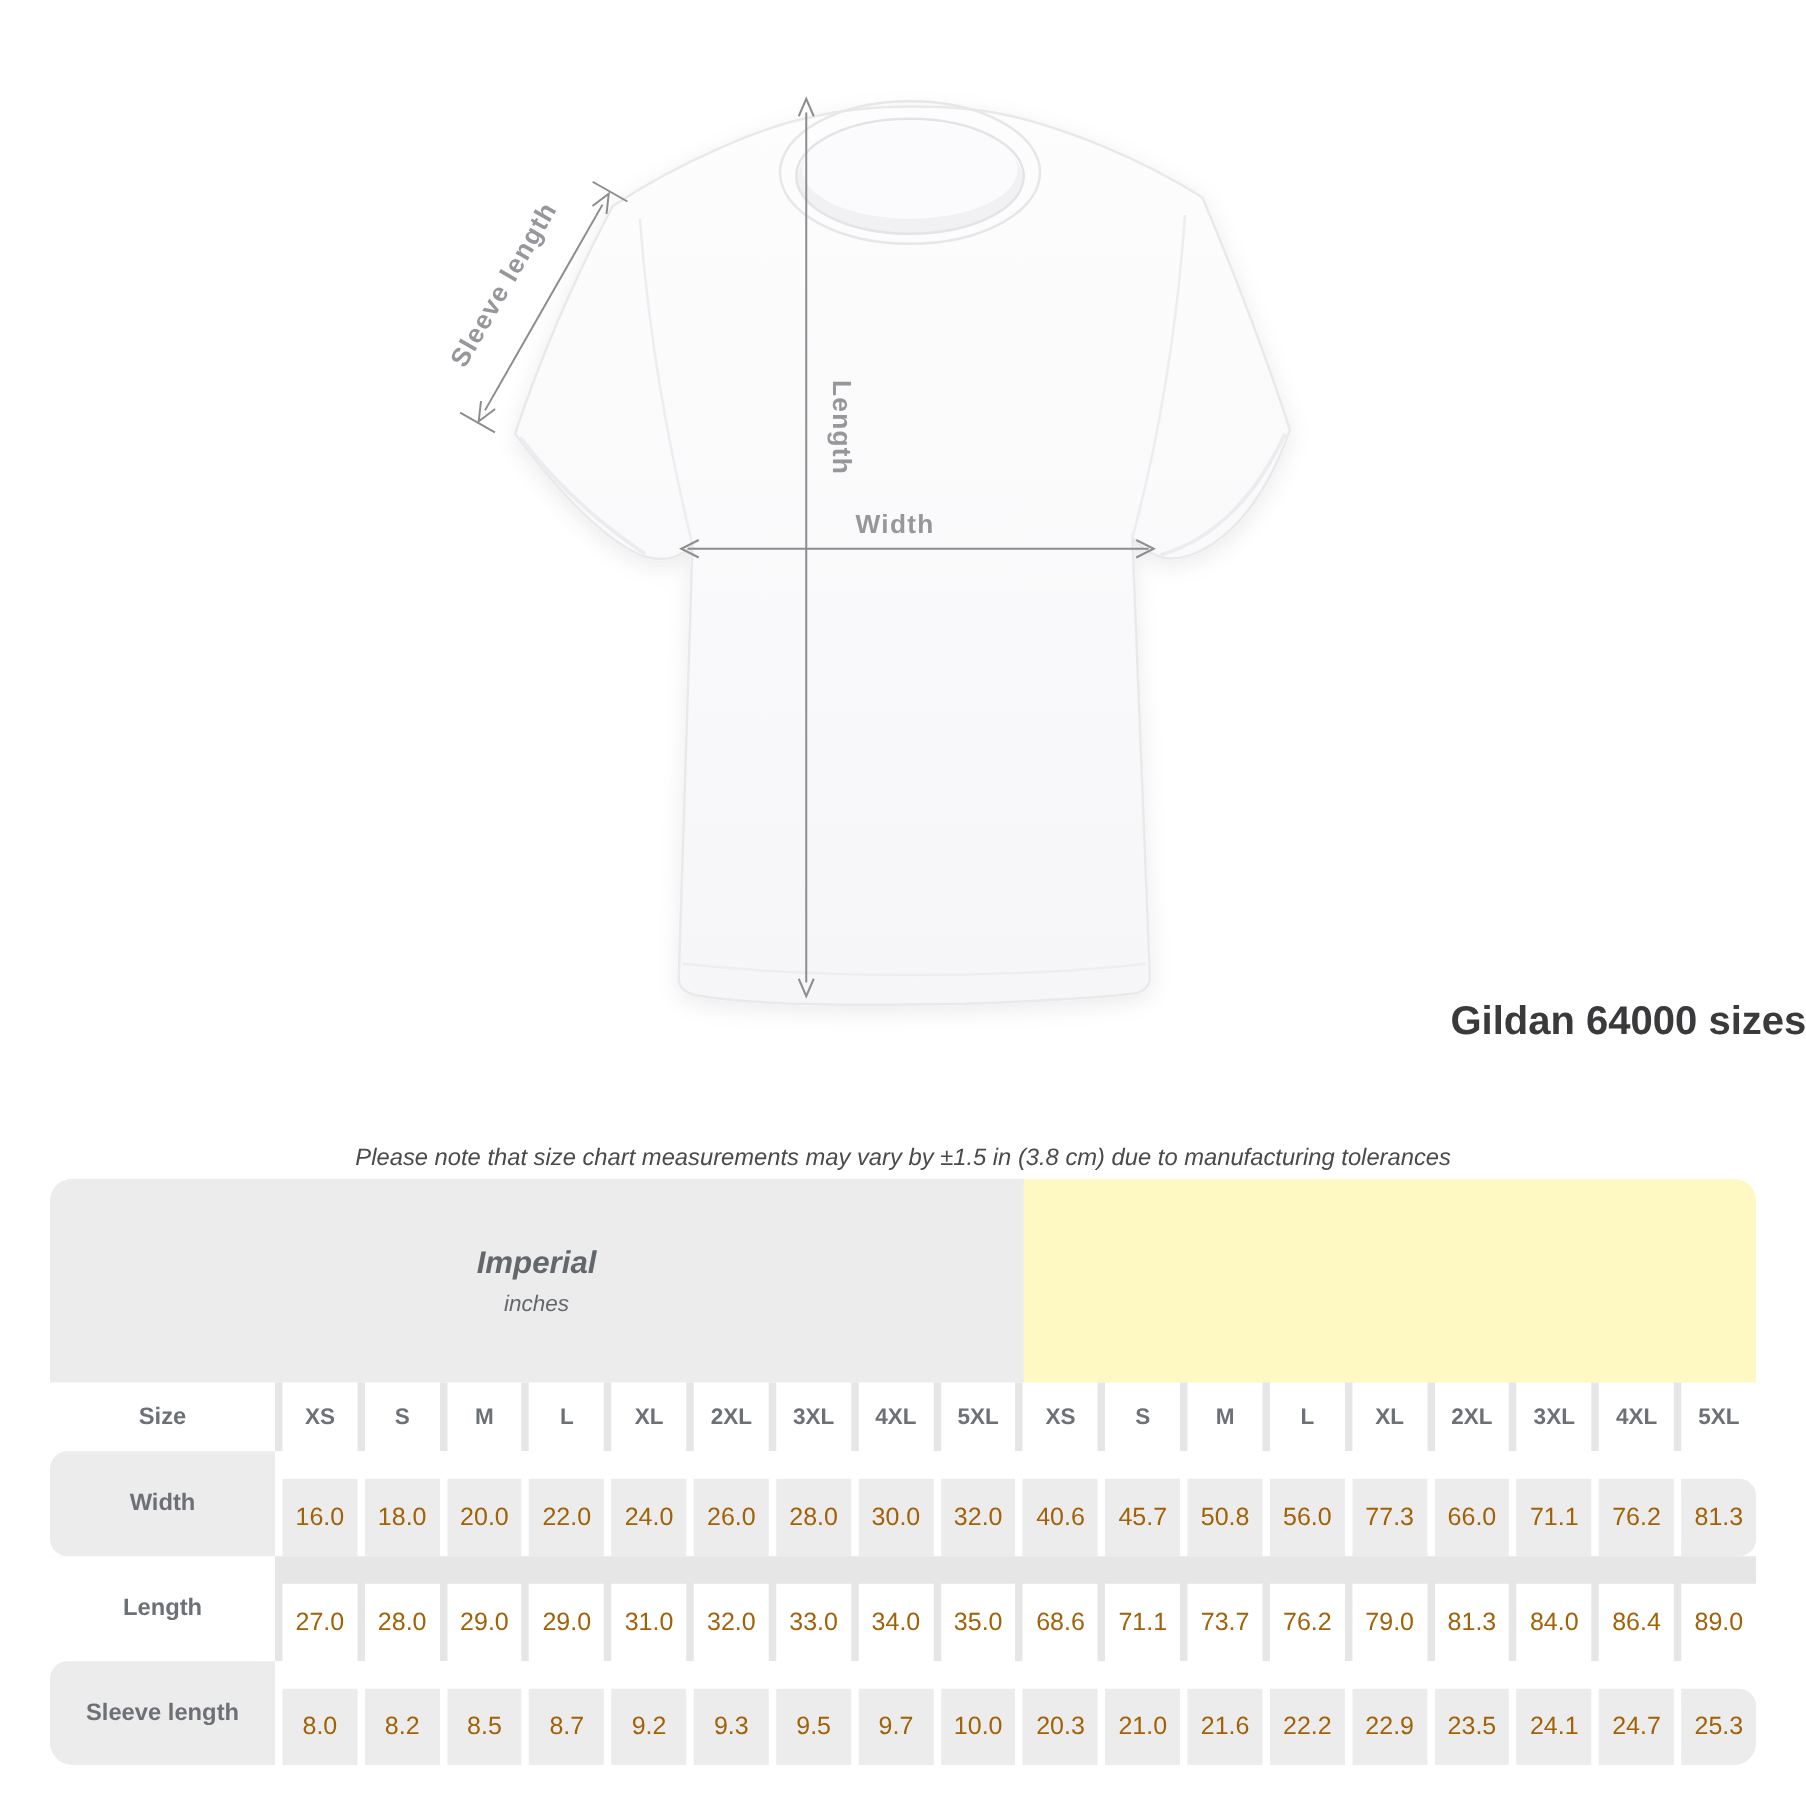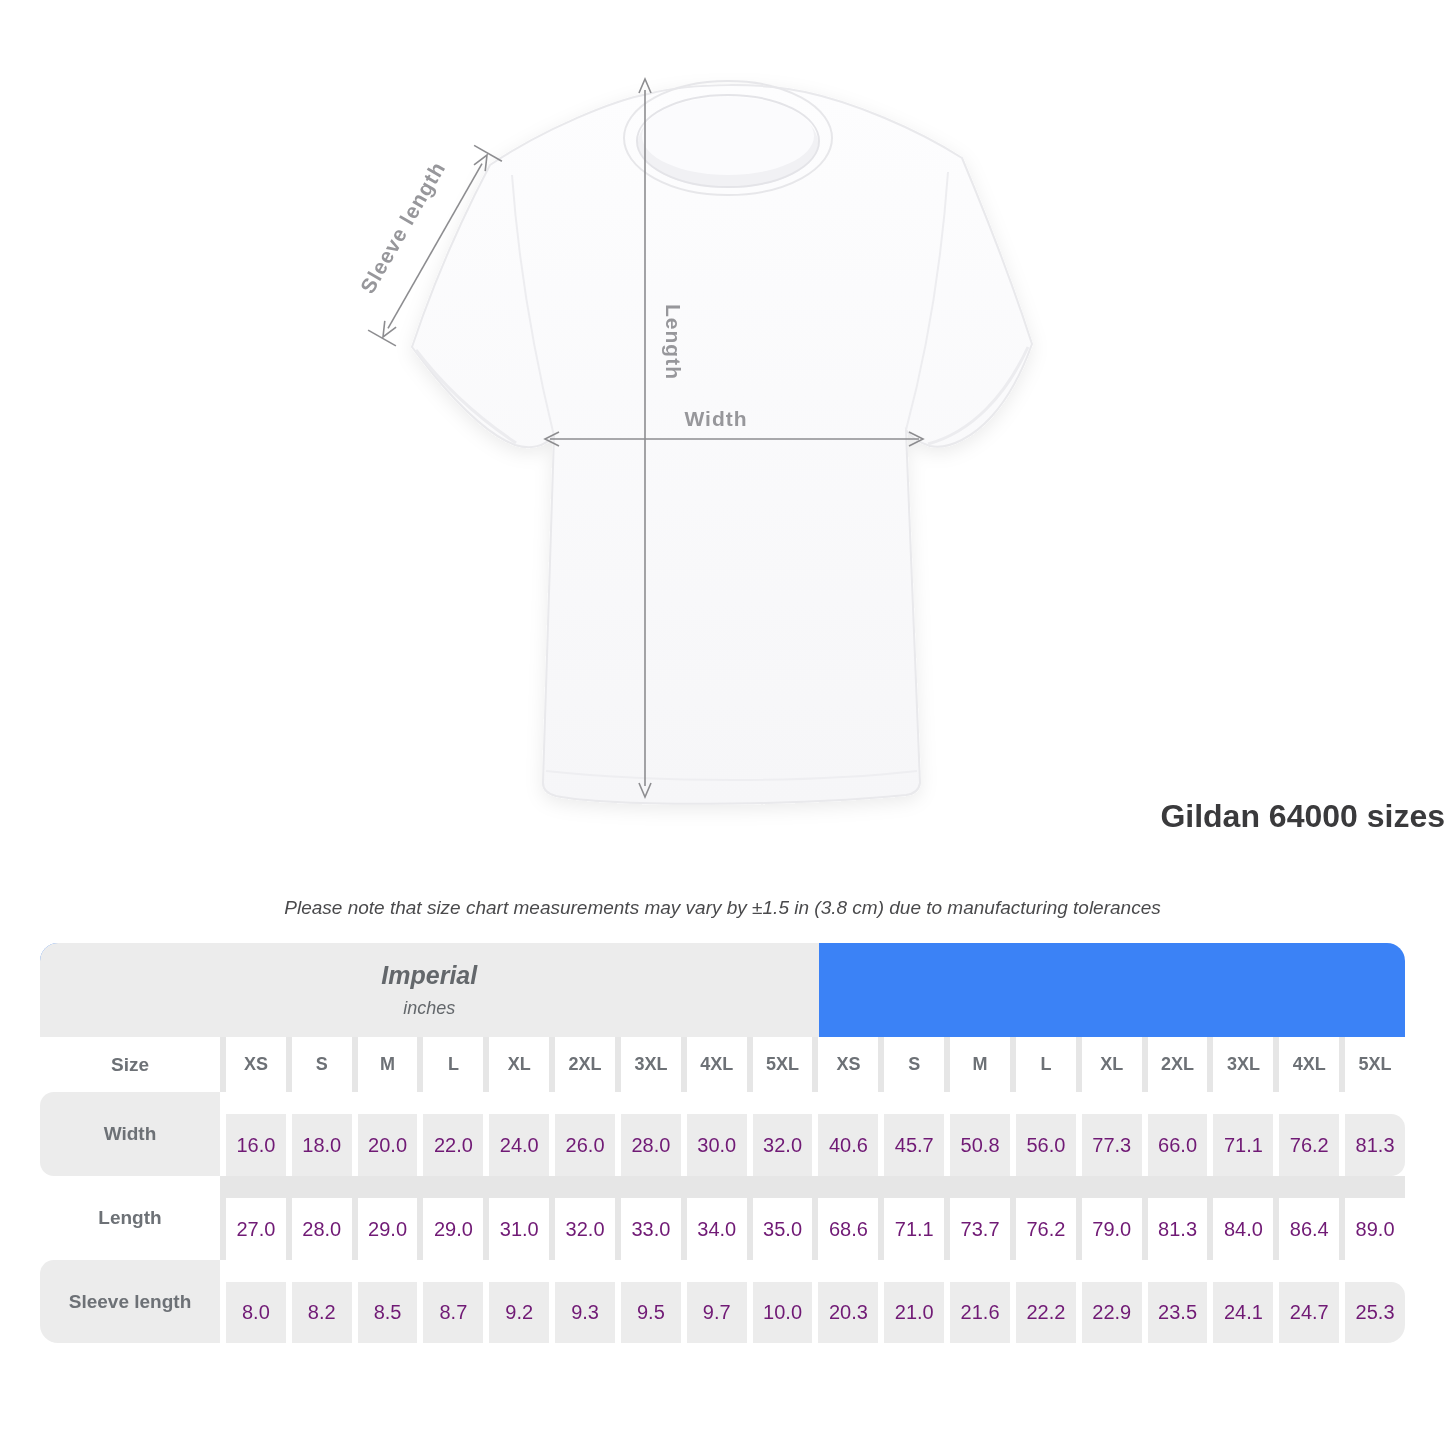--- a/index.html
+++ b/index.html
@@ -7,44 +7,44 @@
     position:relative;width:1445px;height:1445px;background:#ffffff;overflow:hidden;
     font-family:"Liberation Sans", sans-serif;
   }
   
   .figure{position:absolute;top:0;left:0;width:1445px;height:835px;}
   .dim-line{stroke:#8d8d90;stroke-width:1.6;fill:none;}
   .dim-label{font-family:"Liberation Sans",sans-serif;font-size:21px;font-weight:bold;fill:#97979b;letter-spacing:1px;}
   
   .title{position:absolute;top:798px;left:0;width:100%;text-align:right;
          font-size:32px;font-weight:bold;color:#3a3a3c;}
-  .note{position:absolute;top:897px;left:0;width:100%;text-align:center;
+  .note{position:absolute;top:916px;left:0;width:100%;text-align:center;
         font-size:19px;font-style:italic;color:#4a4a4c;}
   
   .size-table{position:absolute;top:943px;left:40px;width:1365px;border-radius:18px;overflow:hidden;}
   .band,.row{display:grid;grid-template-columns:180px repeat(18,1fr);column-gap:6px;}
-  .band{height:94px;background:#3b82f6;}
+  .band{height:163px;background:#fef9c3;}
   .band-cell{background:#ececec;display:flex;flex-direction:column;align-items:center;justify-content:center;row-gap:8px;}
   .band-cell.imperial{grid-column:1 / span 10;margin-right:-6px;}
   .band-cell.metric{grid-column:11 / -1;}
   .band-title{font-size:25px;font-weight:bold;font-style:italic;color:#63676b;}
   .band-sub{font-size:18px;font-style:italic;color:#63676b;text-align:right;}
   .size-row{height:55px;}
   .data-row{height:84px;}
   .data-row.last{height:83px;}
   .sep-gray{background:#e6e6e6;}
   .sep-white{background:#ffffff;}
   .cell{display:flex;align-items:center;justify-content:center;}
   .cells-white .cell{background:#ffffff;}
   .cells-gray .cell{background:#ececec;}
   .cells-gray .cell:first-child{border-radius:14px 0 0 14px;}
   .cells-gray .cell:last-child{border-radius:0 14px 14px 0;}
   .label-cell{font-weight:bold;font-size:19px;color:#6d7176;}
   .size-cell{font-weight:bold;font-size:18px;color:#6d7176;}
-  .value-cell{font-size:20px;color:#701a75;margin-top:22px;}
+  .value-cell{font-size:20px;color:#a16207;margin-top:22px;}
 </style>
 </head>
 <body>
 
 <div class="page">
 
   <div class="figure">
     <svg width="1445" height="835" viewBox="0 0 1445 835">
       <defs>
         <filter id="soft" x="-20%" y="-20%" width="140%" height="140%">

